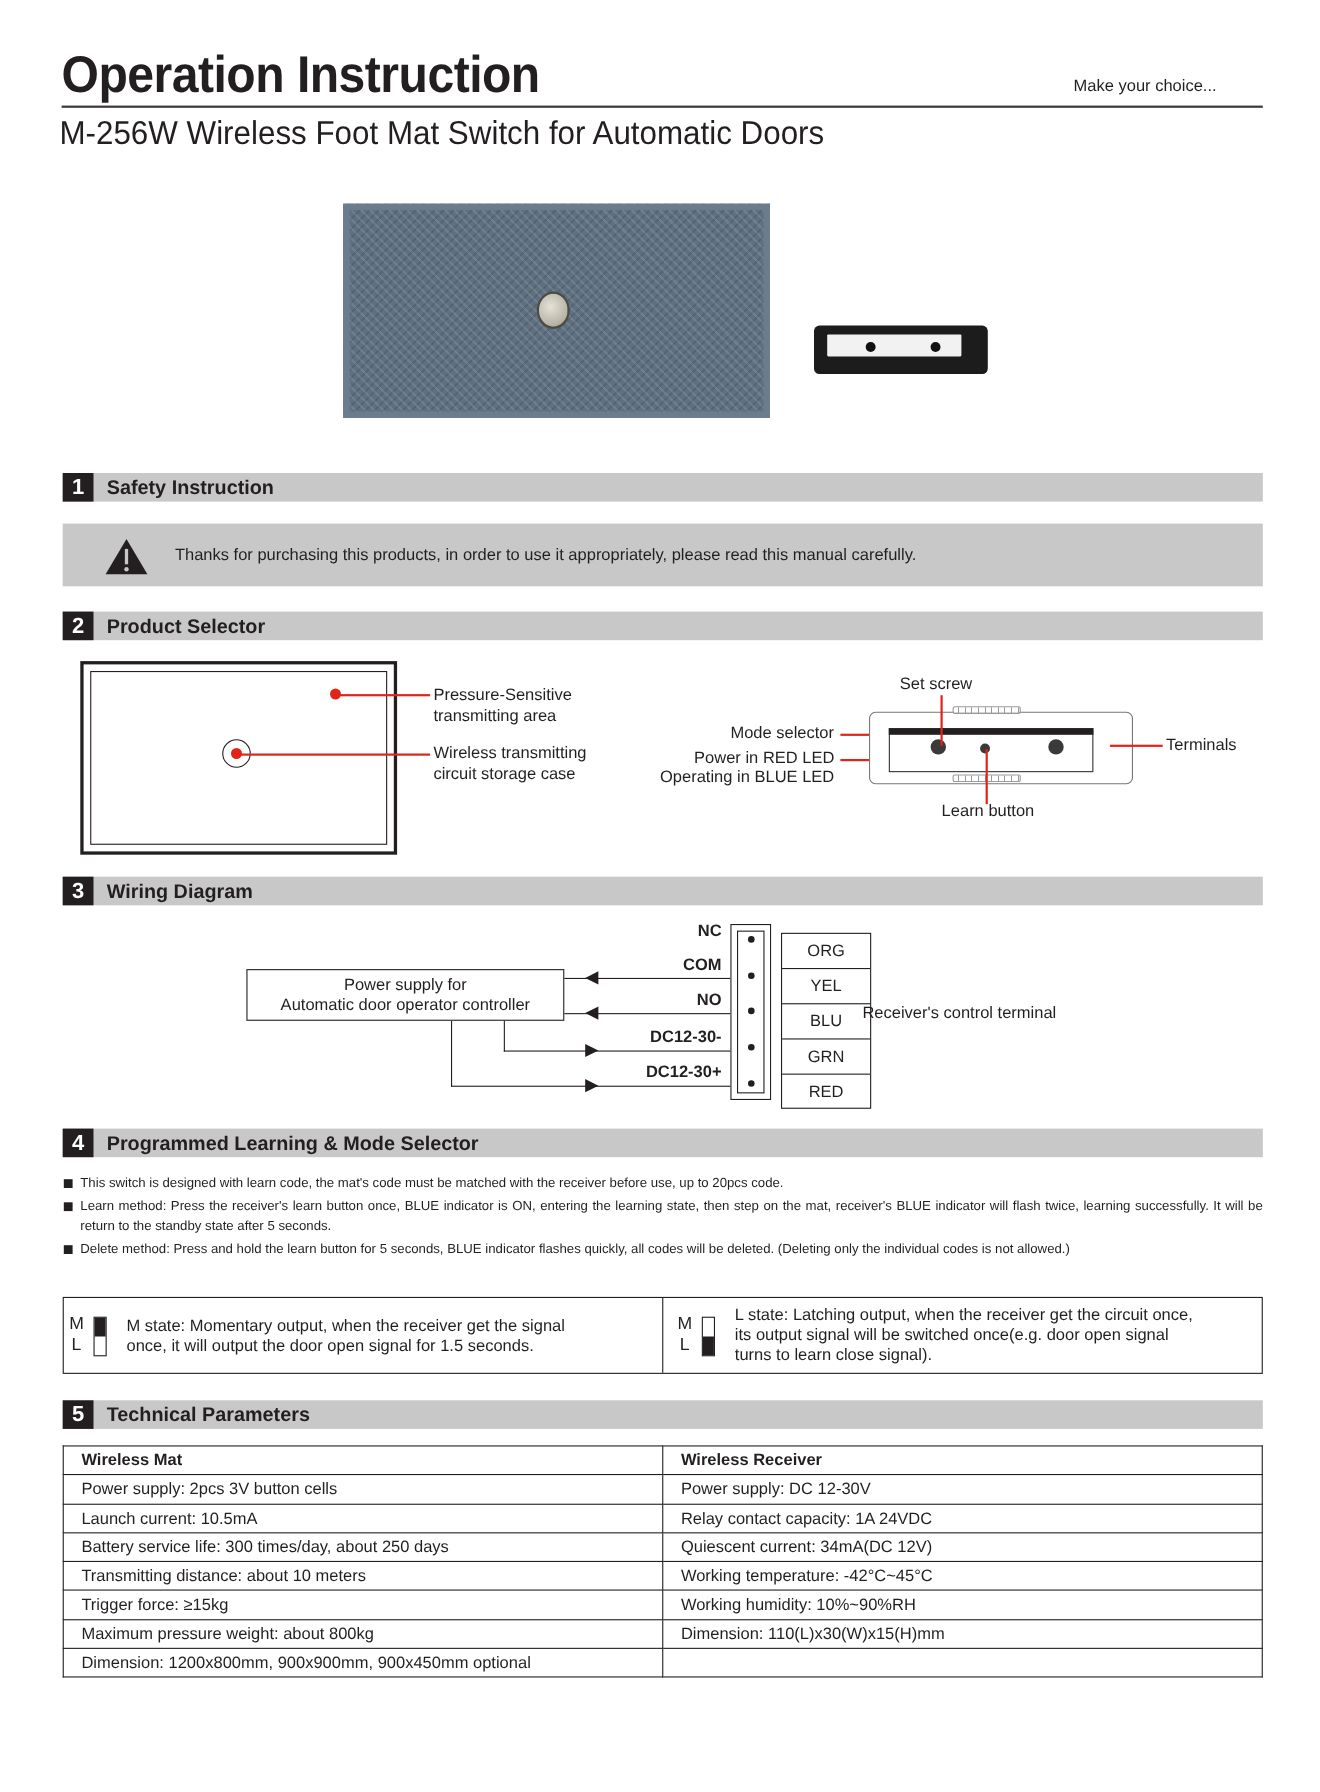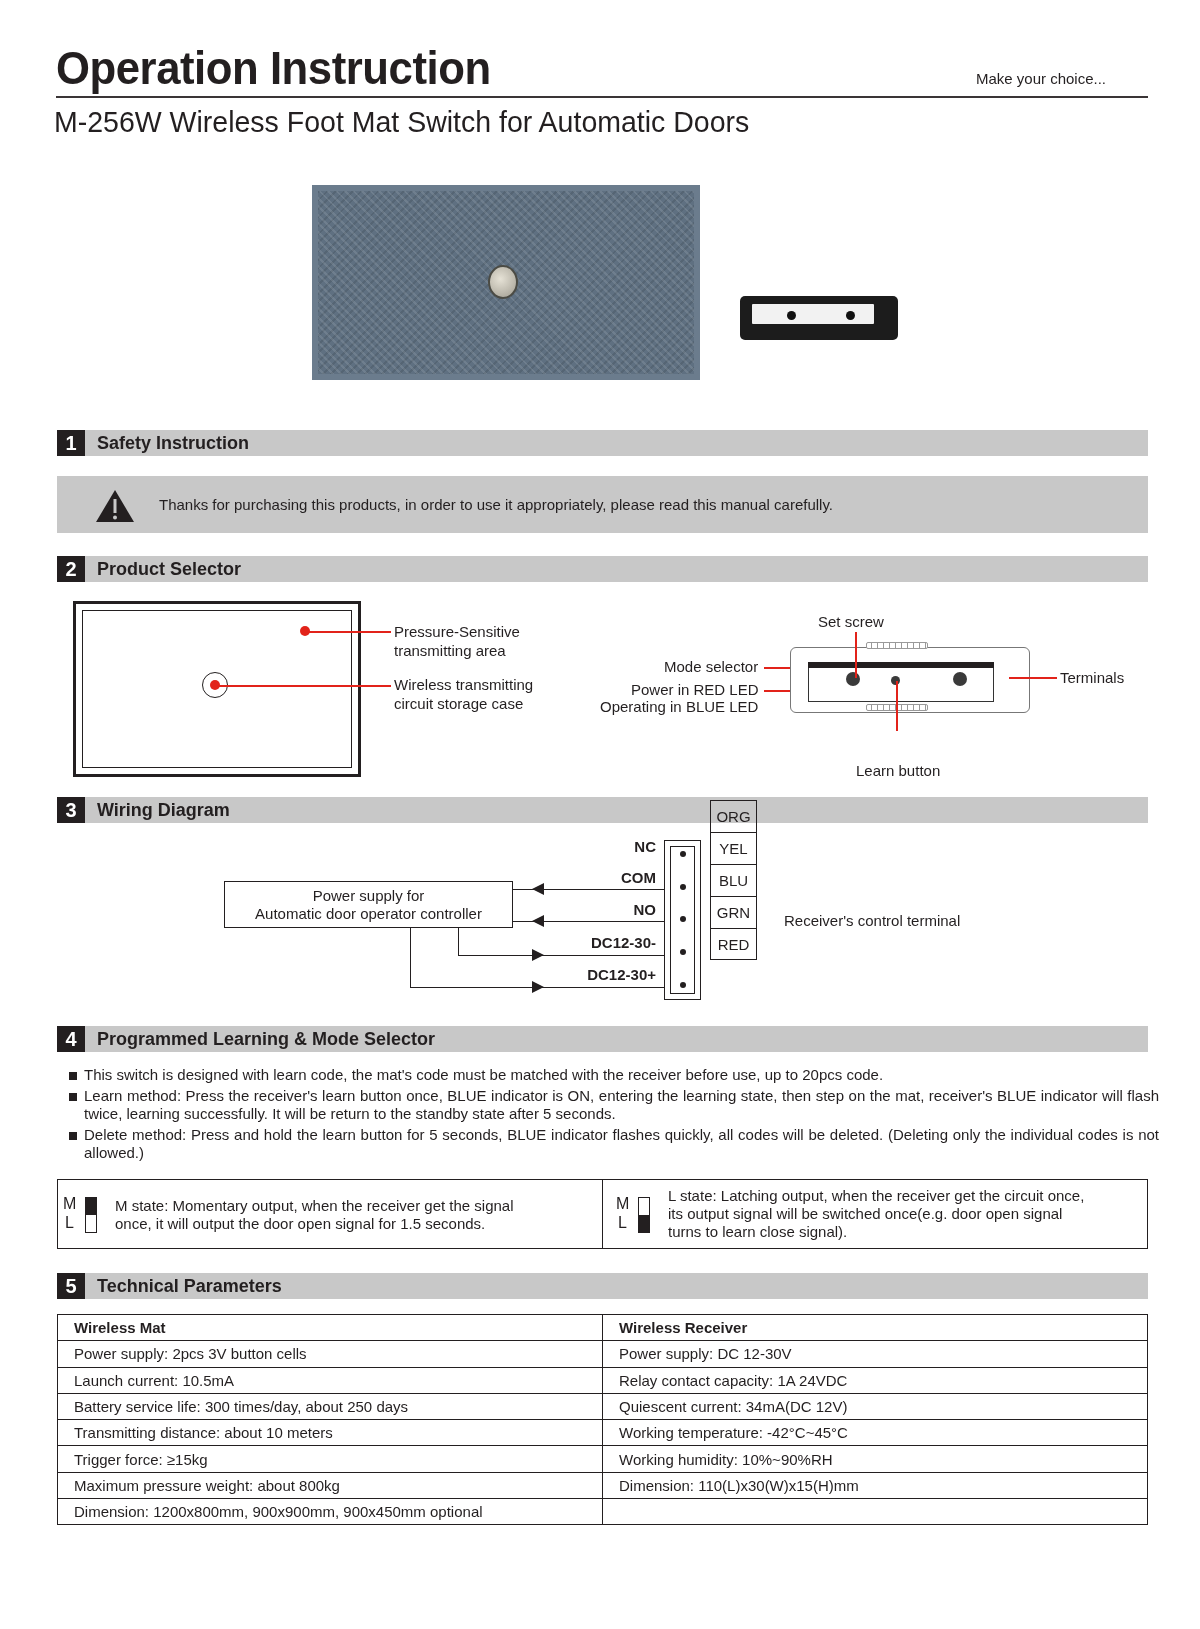--- a/index.html
+++ b/index.html
@@ -51,30 +51,30 @@
   .rx-knob { width: 14px; height: 14px; border-radius: 50%; background: #3a3a3a; }
   .rx-teeth { height: 7px; width: 62px; border: 1px solid #999; border-radius: 2px;
     background: repeating-linear-gradient(90deg, #fff 0 4px, #999 4px 5px, #fff 5px 6px); }
 
   
   .ps-box { left: 224px; top: 881px; width: 289px; height: 47px; border: 1.3px solid #231f20; text-align: center; font-size: 15px; line-height: 18px; padding-top: 5px; }
   .wire-label { font-weight: bold; font-size: 15px; text-align: right; width: 120px; }
   .connector-outer { left: 664px; top: 840px; width: 37px; height: 160px; border: 1.3px solid #231f20; }
   .connector-inner { left: 670px; top: 846px; width: 25px; height: 148px; border: 1.3px solid #231f20; }
   .pin { width: 6px; height: 6px; border-radius: 50%; background: #231f20; }
-  .color-col { left: 710px; top: 800px; width: 47px; height: 160px; border: 1.3px solid #231f20; }
+  .color-col { left: 710px; top: 848px; width: 82px; height: 160px; border: 1.3px solid #231f20; }
   .color-cell { height: 32px; border-bottom: 1.3px solid #231f20; text-align: center; line-height: 32px; font-size: 15px; }
   .color-cell:last-child { border-bottom: none; }
   .wline { height: 1.3px; background: #231f20; }
   .vline { width: 1.3px; background: #231f20; }
   .arrow-l { width: 0; height: 0; border-top: 6px solid transparent; border-bottom: 6px solid transparent; border-right: 12px solid #231f20; }
   .arrow-r { width: 0; height: 0; border-top: 6px solid transparent; border-bottom: 6px solid transparent; border-left: 12px solid #231f20; }
 
   
-  .bullets { left: 68px; top: 1066px; width: 1091px; font-size: 15px; line-height: 18px; }
+  .bullets { left: 57px; top: 1066px; width: 1091px; font-size: 12px; line-height: 18px; }
   .bullet { position: relative; padding-left: 16px; text-align: justify; margin-bottom: 3px; }
   .bullet::before { content: ""; position: absolute; left: 1px; top: 6px; width: 8px; height: 8px; background: #231f20; }
   .mode-box { left: 57px; top: 1179px; width: 1091px; height: 70px; border: 1.3px solid #231f20; display: flex; }
   .mode-cell { flex: 1; position: relative; }
   .mode-cell + .mode-cell { border-left: 1.3px solid #231f20; }
   .ml { position: absolute; font-size: 16px; line-height: 20px; }
   .sw { position: absolute; width: 12px; height: 36px; border: 1.2px solid #231f20; }
   .sw-fill { position: absolute; left: 0; width: 100%; height: 50%; background: #231f20; }
   .mode-text { position: absolute; font-size: 15px; line-height: 18px; }
 
@@ -145,21 +145,21 @@
 <div class="abs label" style="left:818px;top:612px">Set screw</div>
 <div class="abs red-vline" style="left:855px;top:632px;height:46px"></div>
 <div class="abs label" style="left:664px;top:657px">Mode selector</div>
 <div class="abs red-line" style="left:764px;top:667px;width:26px"></div>
 <div class="abs label" style="left:631px;top:680px">Power in RED LED</div>
 <div class="abs red-line" style="left:764px;top:690px;width:26px"></div>
 <div class="abs label" style="left:600px;top:697px">Operating in BLUE LED</div>
 <div class="abs red-line" style="left:1009px;top:677px;width:48px"></div>
 <div class="abs label" style="left:1060px;top:668px">Terminals</div>
 <div class="abs red-vline" style="left:896px;top:681px;height:50px"></div>
-<div class="abs label" style="left:856px;top:761px">Learn button</div>
+<div class="abs label" style="left:856px;top:728px">Learn button</div>
 
 <div class="abs sec-bar" style="top:797px">
   <div class="sec-num">3</div>
   <div class="sec-title">Wiring Diagram</div>
 </div>
 
 <div class="abs ps-box">
   <div>Power supply for</div>
     <div>Automatic door operator controller</div>
 </div>

